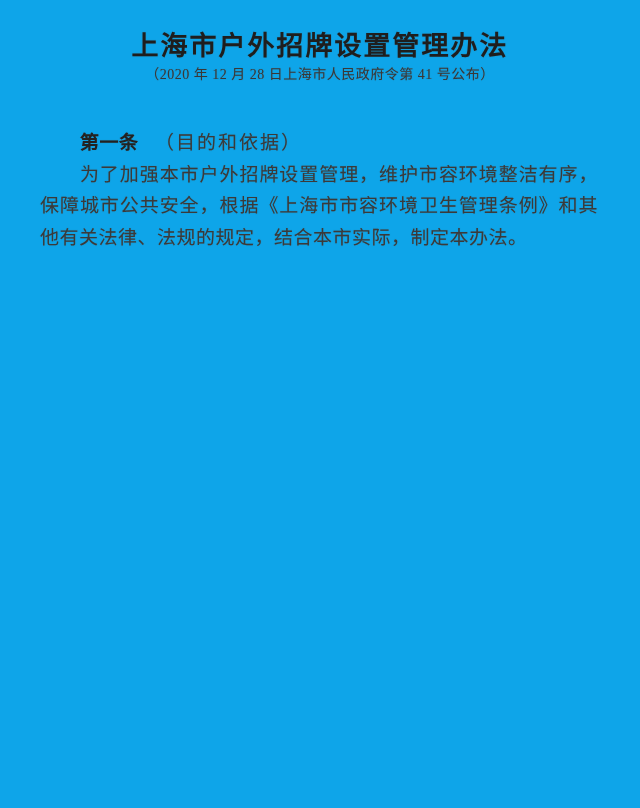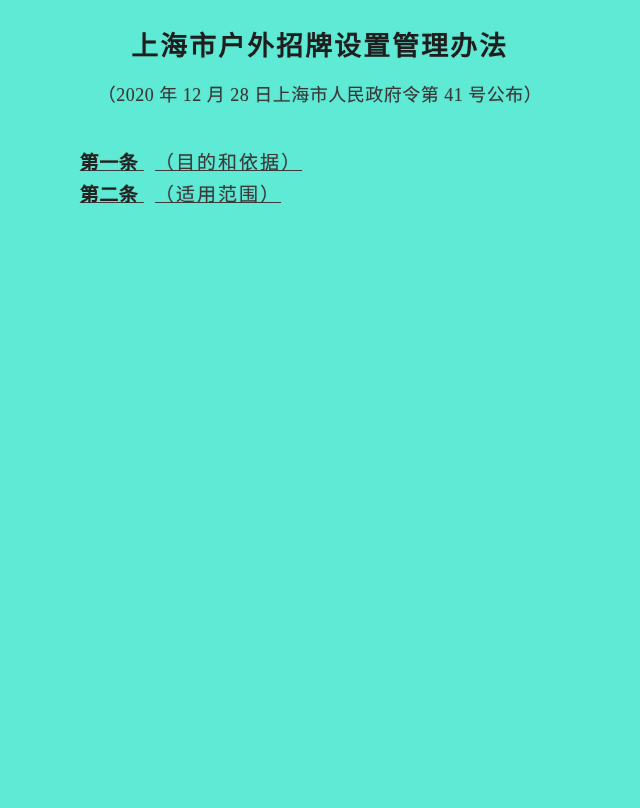--- a/index.html
+++ b/index.html
@@ -4,56 +4,55 @@
 <style>
   html, body {
     margin: 0;
     padding: 0;
     background: #ffffff;
   }
   .page {
     position: relative;
     width: 640px;
     height: 808px;
-    background: #5eead4;
+    background: #0ea5e9;
     overflow: hidden;
     font-family: "Liberation Serif", "DejaVu Serif", serif;
     color: #3a3a3a;
     text-shadow: 0 0 1px rgba(90, 90, 90, 0.45);
   }
   .doc-title {
     margin: 0;
     padding-top: 30px;
     line-height: 32px;
     font-size: 27px;
     font-weight: 700;
     text-align: center;
     letter-spacing: 2px;
     color: #1e1e1e;
   }
   .doc-subtitle {
-    margin-top: 20px;
+    margin-top: 0;
     line-height: 26px;
-    font-size: 18px;
+    font-size: 14px;
     text-align: center;
     letter-spacing: 0.5px;
     color: #383838;
   }
   .content {
     margin: 39px 42px 0 40px;
     font-size: 19px;
     line-height: 31.5px;
     letter-spacing: 0.5px;
     text-align: justify;
     text-justify: inter-character;
     color: #3a3a3a;
   }
   .article-heading {
     text-indent: 2.1em;
-    text-decoration: underline;
   }
   .article-number {
     font-weight: 700;
     color: #222222;
   }
   .article-topic {
     margin-left: 0.6em;
     letter-spacing: 2px;
   }
   .para {
@@ -73,27 +72,24 @@
 
   <div class="doc-subtitle">（2020 年 12 月 28 日上海市人民政府令第 41 号公布）</div>
 
   <div class="content">
 
     <section class="article">
       <div class="article-heading">
         <span class="article-number">第一条</span>
         <span class="article-topic">（目的和依据）</span>
       </div>
+      <p class="para">为了加强本市户外招牌设置管理，维护市容环境整洁有序，保障城市公共安全，根据《上海市市容环境卫生管理条例》和其他有关法律、法规的规定，结合本市实际，制定本办法。</p>
     </section>
 
     <section class="article">
-      <div class="article-heading">
-        <span class="article-number">第二条</span>
-        <span class="article-topic">（适用范围）</span>
-      </div>
     </section>
 
 
     <section class="article">
     </section>
 
   </div>
 </div>
 
 </body></html>

